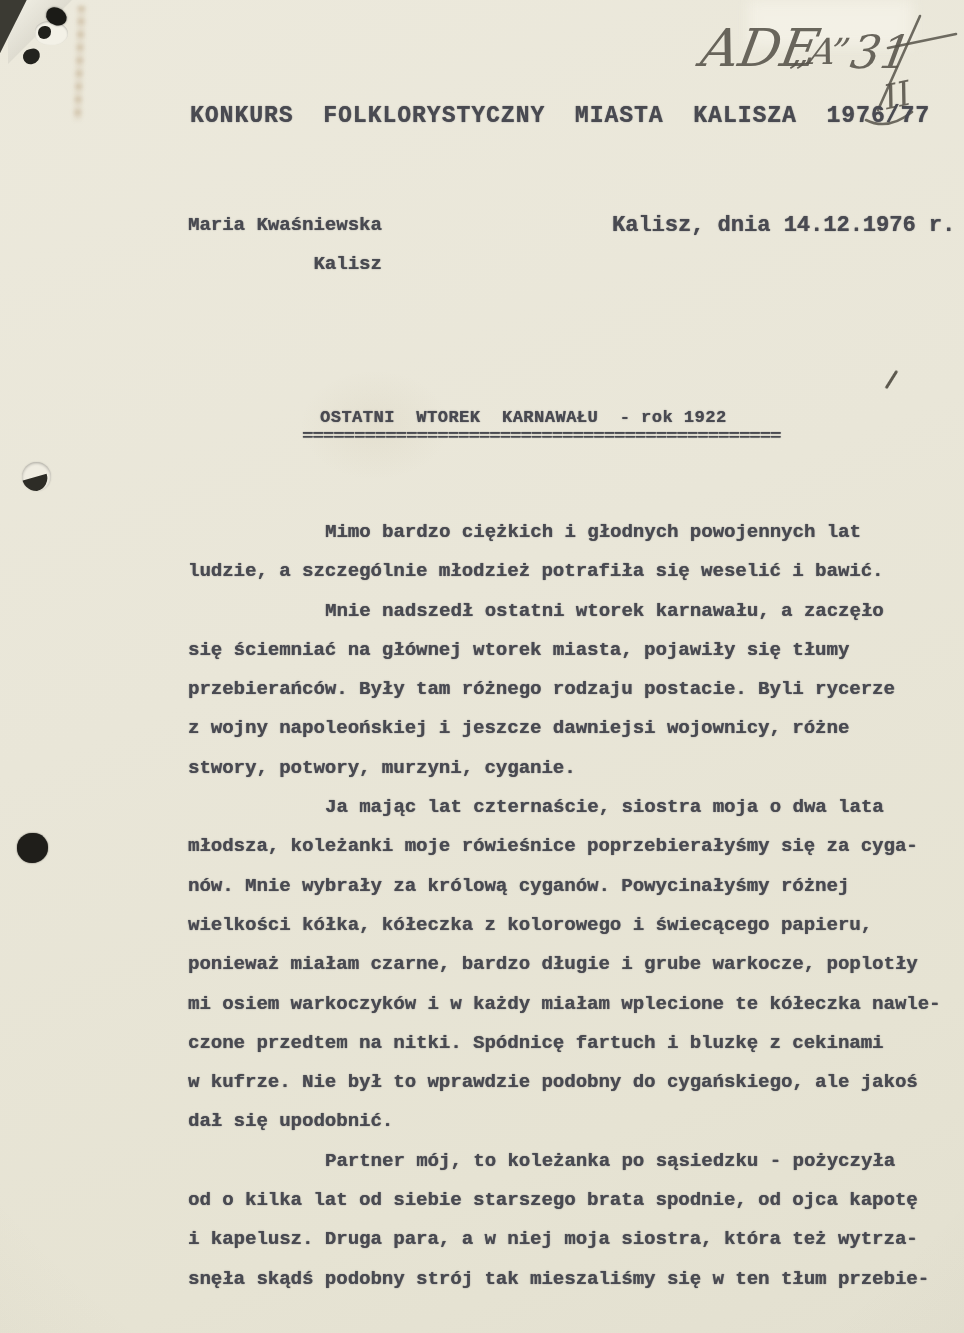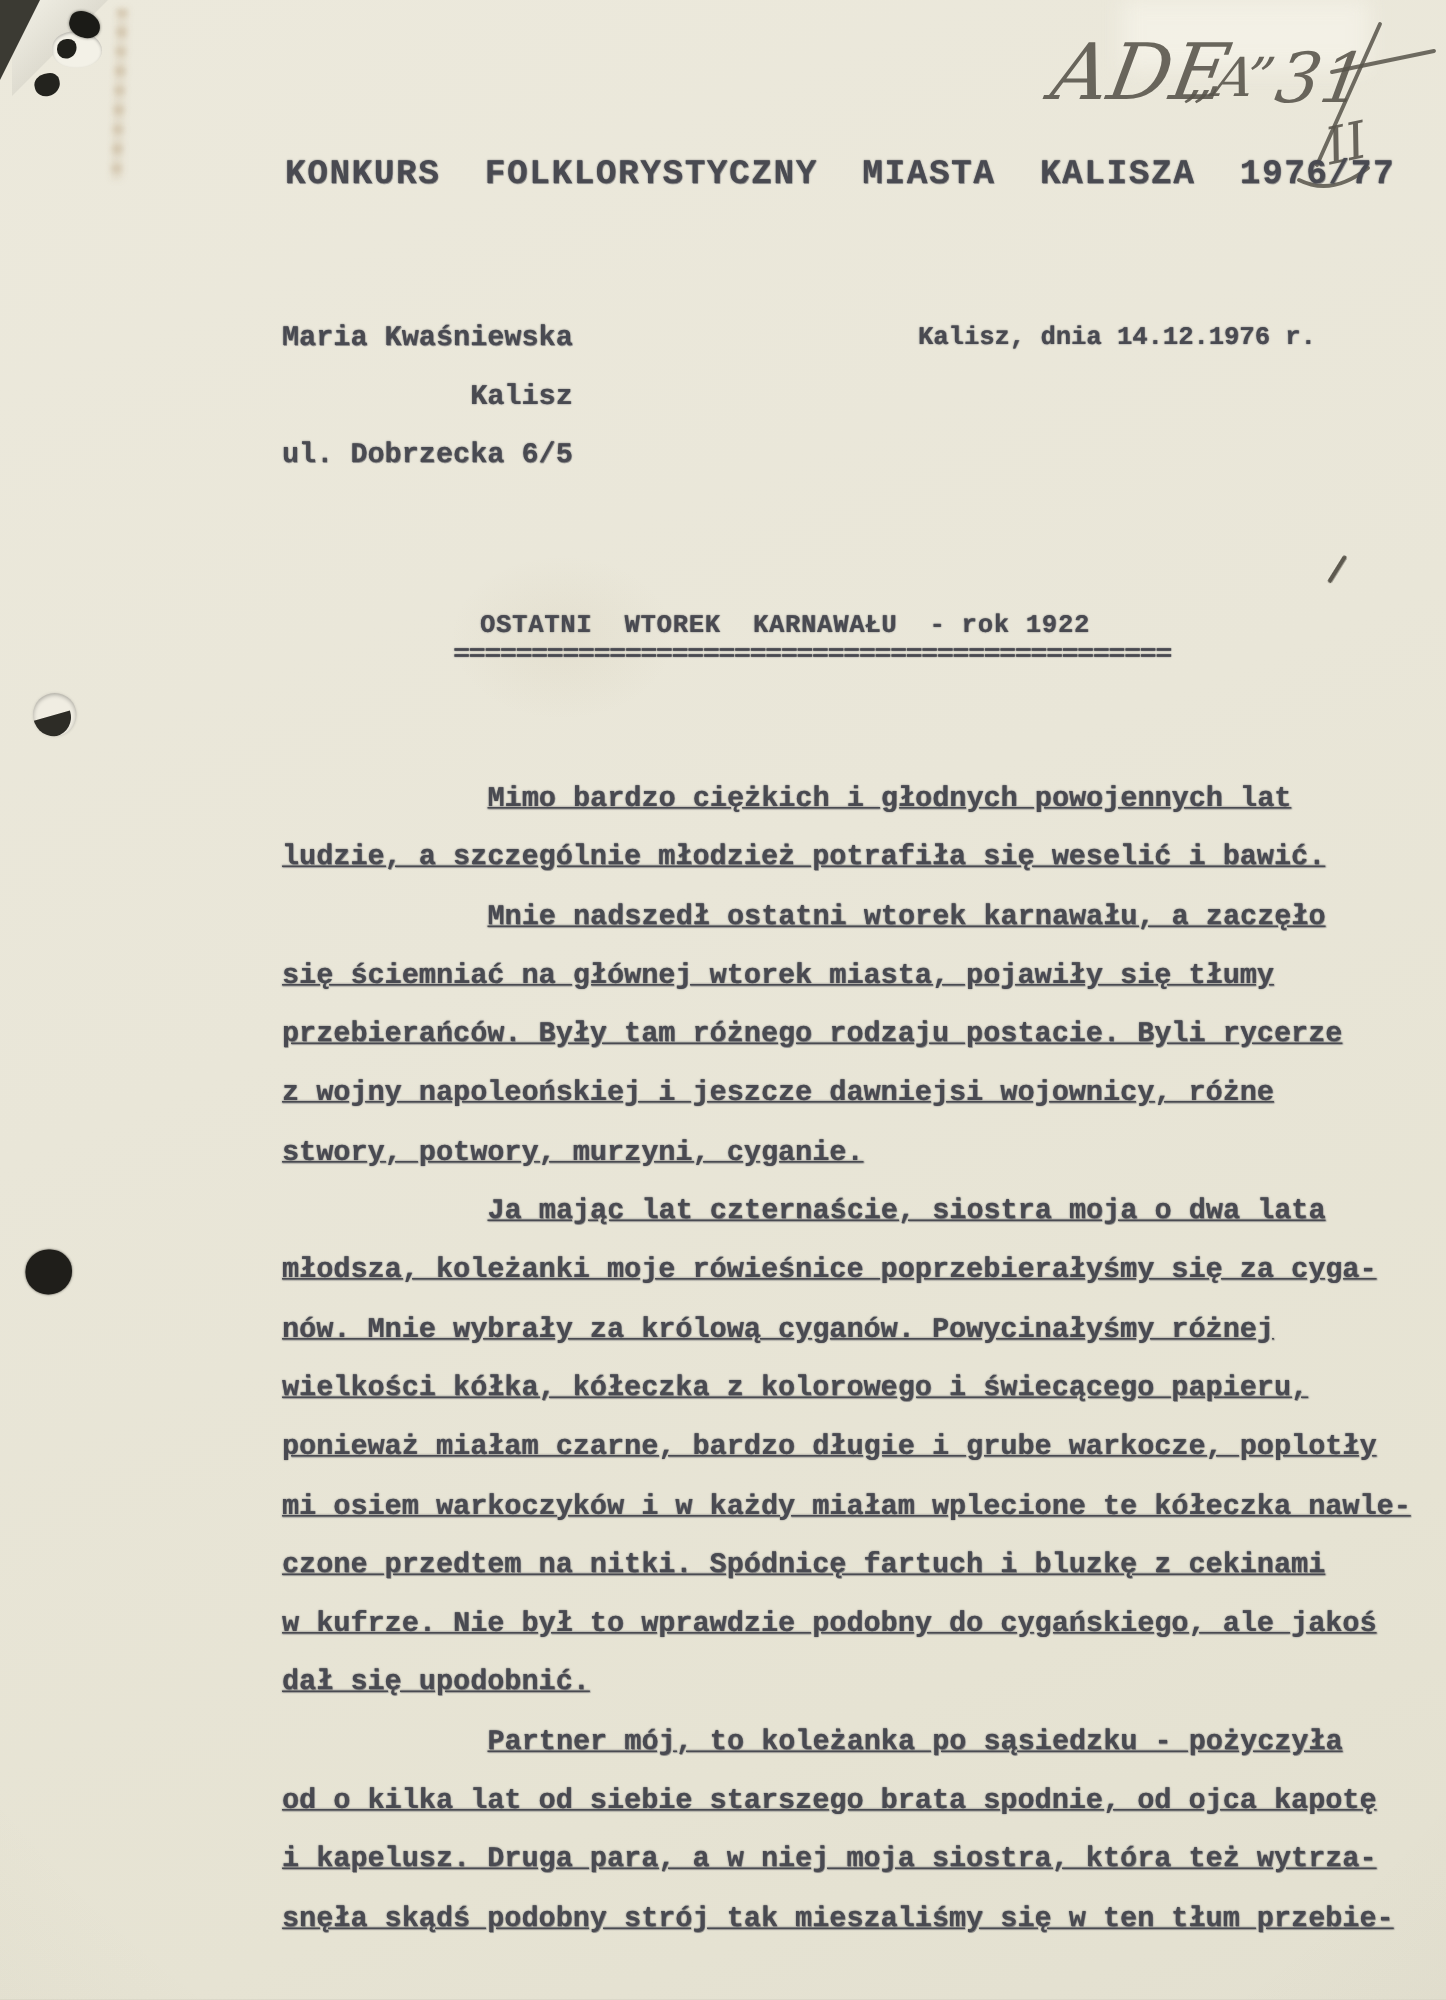--- a/index.html
+++ b/index.html
@@ -15,28 +15,28 @@
       linear-gradient(158deg,#ece9dc 0%,#e9e6d8 45%,#e6e3d3 80%,#e3e0d0 100%);
   }
   .type{
     position:absolute;color:#494a51;font-weight:bold;
     text-shadow:0 0 1.2px rgba(73,74,81,.8), .4px .4px 0 rgba(73,74,81,.45);
     filter:blur(.2px);
   }
   .pre{white-space:pre;}
   .doc-title{left:190px;top:103px;font-size:23px;letter-spacing:1px;}
   .sender{left:188px;top:206px;font-size:19px;line-height:39px;text-align:right;}
-  .dateline{left:612px;top:206px;font-size:17px;line-height:39px;text-align:right;}
+  .dateline{left:612px;top:206px;font-size:22px;line-height:39px;text-align:right;}
   .essay-title{left:320px;top:408px;font-size:17px;letter-spacing:.5px;}
   .essay-underline{
     left:302px;top:427px;font-size:19px;letter-spacing:-1px;
     transform:scaleY(.8);transform-origin:top left;
   }
   .body-text{left:188px;top:513px;width:760px;font-size:19px;line-height:39.3px;}
-  .tline{white-space:pre;text-decoration:underline;}
+  .tline{white-space:pre;}
   .tline.ind{text-indent:137px;}
 
   
   .corner-dark{
     position:absolute;left:0;top:0;width:58px;height:72px;background:#3b3a33;
     clip-path:polygon(0 0,46% 0,0 74%);
   }
   .corner-fold{
     position:absolute;left:8px;top:-6px;width:70px;height:70px;
     background:linear-gradient(135deg,rgba(255,255,248,.5),rgba(0,0,0,.08) 60%,rgba(0,0,0,0) 62%);
@@ -123,21 +123,20 @@
       <text x="196" y="104" font-size="34">II</text>
     </g>
     <path class="stroke" d="M178 116 Q200 127 224 108"></path>
   </svg>
 
   <div class="type pre doc-title">KONKURS  FOLKLORYSTYCZNY  MIASTA  KALISZA  1976/77</div>
 
   <div class="type sender">
     <div>Maria Kwaśniewska</div>
     <div>Kalisz</div>
-    <div>ul. Dobrzecka 6/5</div>
   </div>
 
   <div class="type dateline">Kalisz, dnia 14.12.1976 r.</div>
 
   <div class="type pre essay-title">OSTATNI  WTOREK  KARNAWAŁU  - rok 1922</div>
   <div class="type pre essay-underline">==============================================</div>
 
   <div class="type body-text">
       <div class="tline ind">Mimo bardzo ciężkich i głodnych powojennych lat</div>
       <div class="tline">ludzie, a szczególnie młodzież potrafiła się weselić i bawić.</div>

